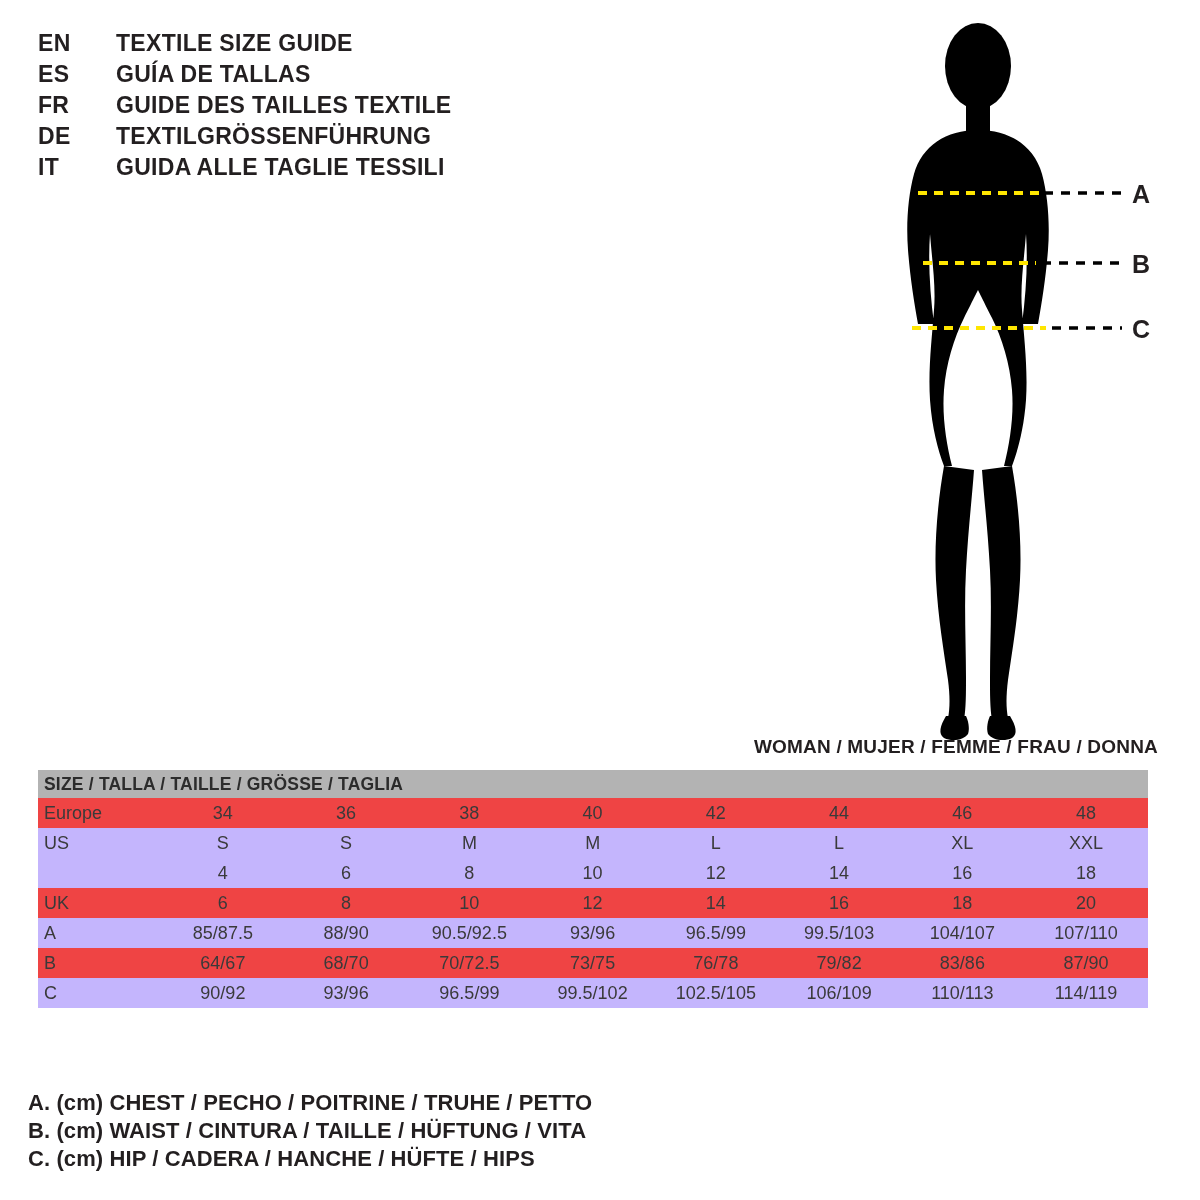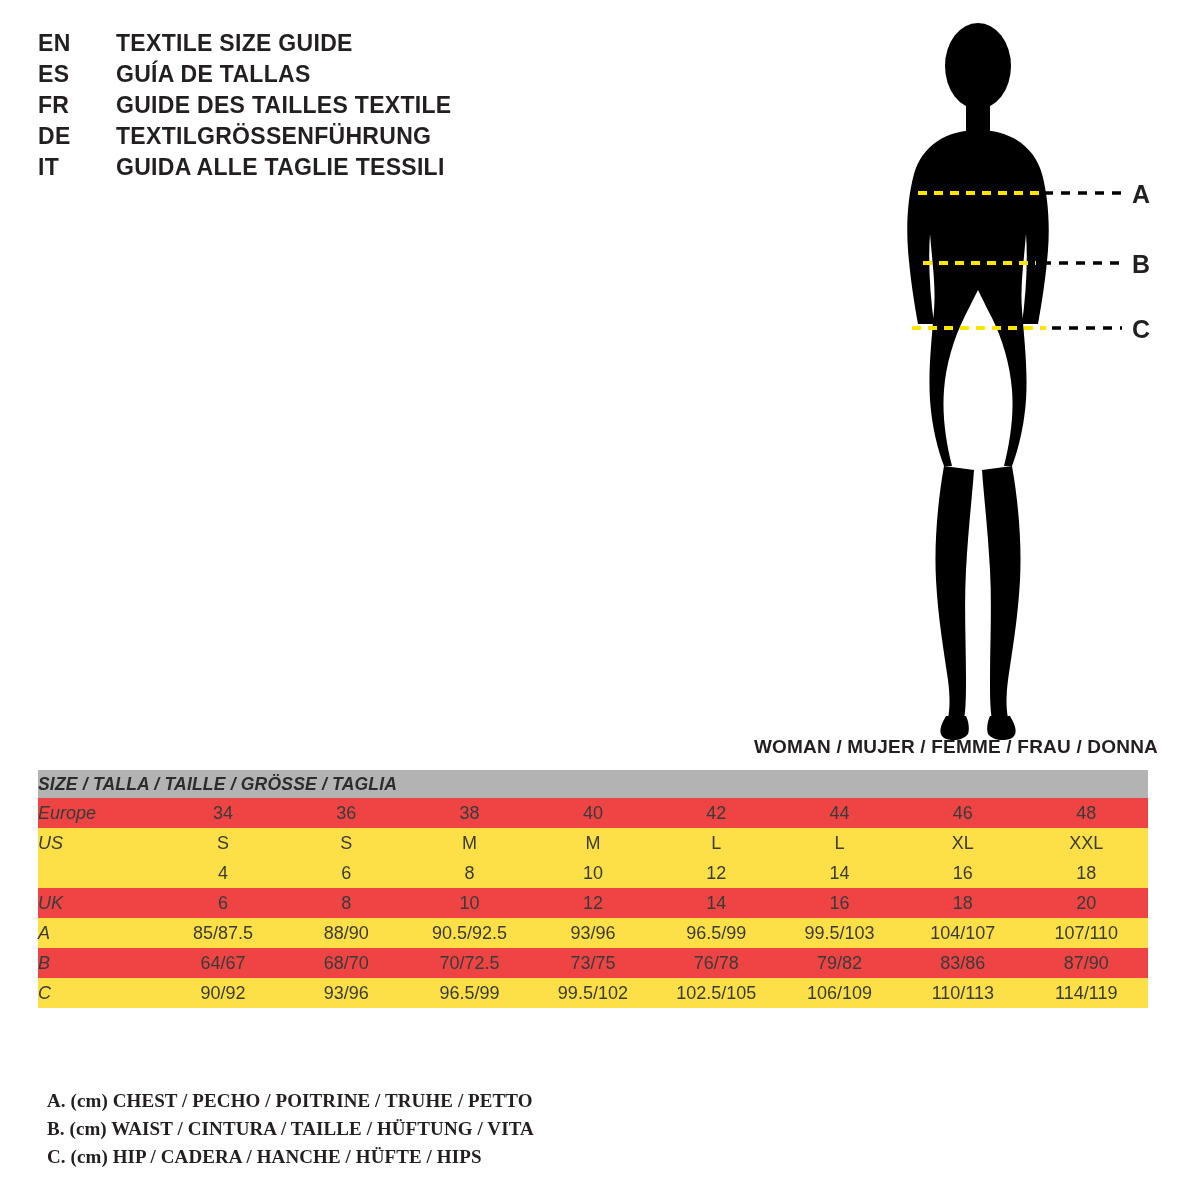--- a/index.html
+++ b/index.html
@@ -88,43 +88,42 @@
   }
   tr.header-row td {
     background: #b3b3b3;
     color: #2c2c2c;
     font-weight: bold;
     font-size: 17.5px;
     letter-spacing: 0.2px;
     height: 28px;
   }
   tr.shade td {
-    background: #fde047;
+    background: #c4b5fd;
   }
   tr.plain td {
     background: #ef4444;
   }
   td.label {
+    padding-left: 6px;
     text-align: left;
     width: 190px;
-    font-style: italic;
   }
   td.val {
     text-align: center;
   }
 
   
   #legend {
     position: absolute;
-    left: 47px;
+    left: 28px;
     top: 1090px;
-    font-size: 19px;
-    font-weight: bold;
-    color: #231f20;
-    font-family: Liberation Serif, serif;
+    font-size: 22px;
+    font-weight: bold;
+    color: #231f20;
   }
   #legend div {
     height: 28px;
     letter-spacing: 0.1px;
   }
 </style>
 </head>
 <body>
 
 <div id="lang-block">

